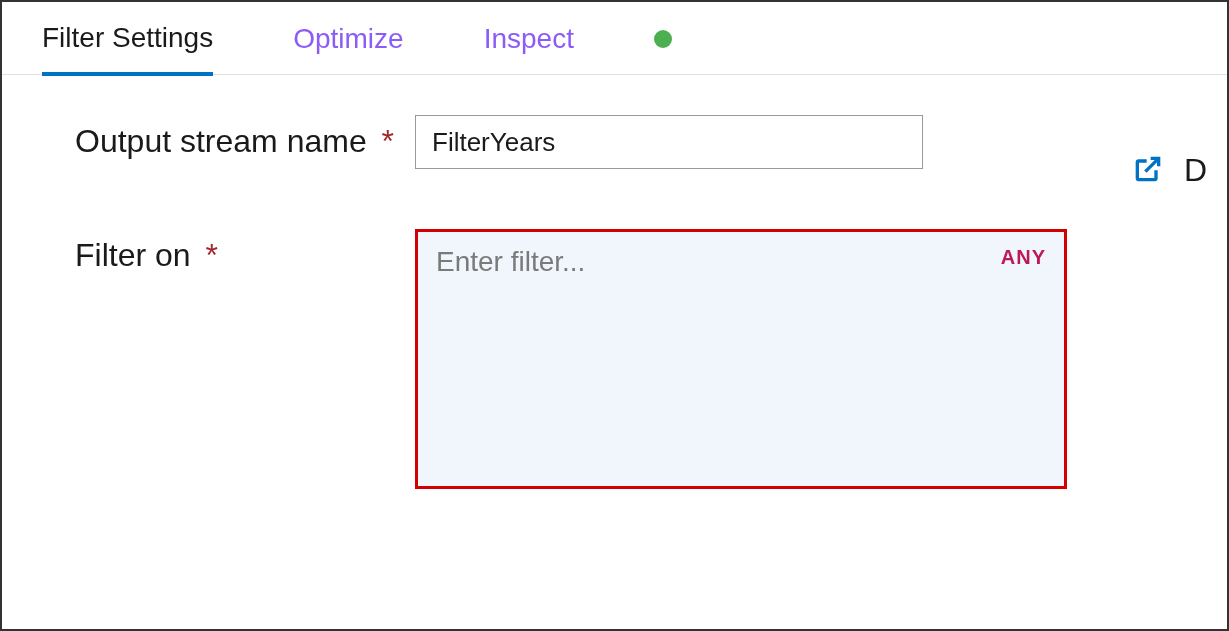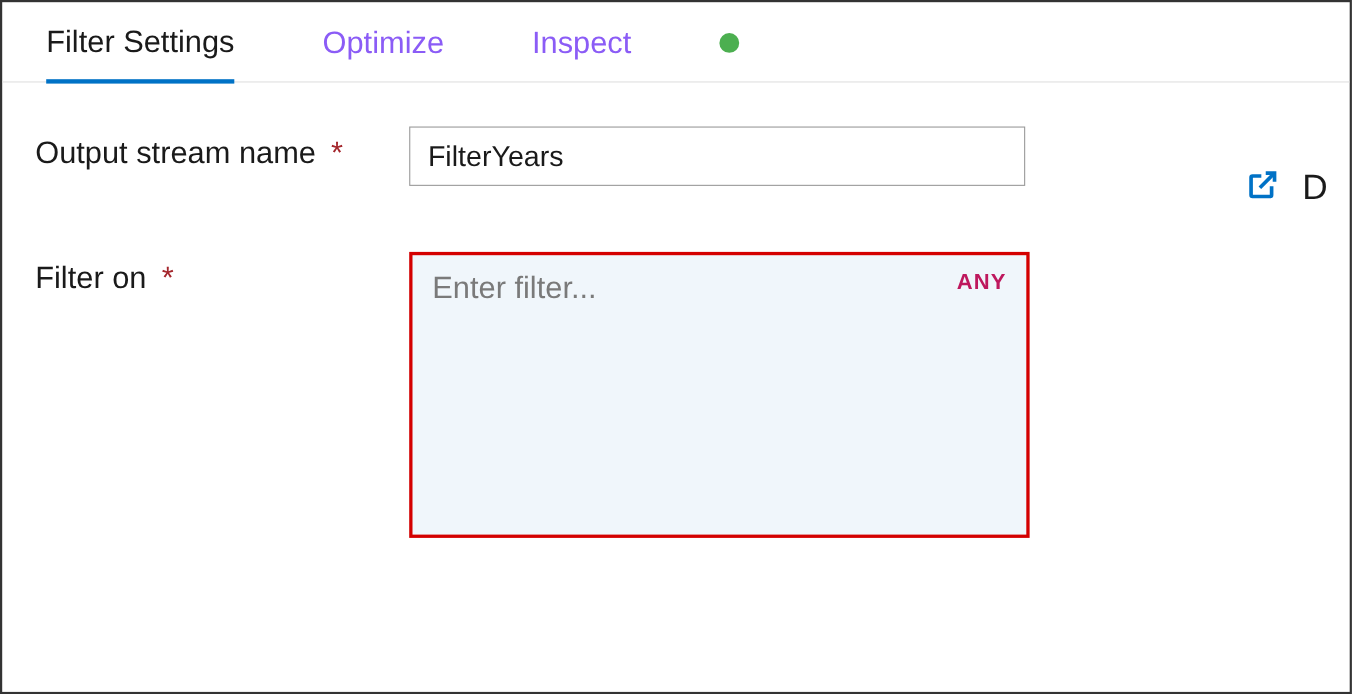--- a/index.html
+++ b/index.html
@@ -47,50 +47,51 @@
     .content {
       padding: 40px 30px;
     }
     .form-row {
       display: flex;
       align-items: flex-start;
       margin-bottom: 30px;
     }
     .label-col {
       width: 340px;
-      font-size: 28px;
+      font-size: 32px;
       color: #1a1a1a;
       padding-top: 8px;
+      margin-left: 43px;
     }
     .required {
       color: #a4262c;
       margin-left: 6px;
     }
     .field-col {
       flex: 0 0 auto;
     }
     .text-input {
-      width: 560px;
+      width: 508px;
       height: 54px;
       border: 1px solid #999;
       font-size: 26px;
       padding: 0 16px;
       color: #1a1a1a;
       font-family: inherit;
     }
     .link-value {
       font-size: 28px;
       color: #0072c6;
       padding-top: 8px;
       display: inline-block;
       cursor: pointer;
     }
     .filter-box {
       position: relative;
-      width: 564px;
+      width: 652px;
       height: 260px;
       border: 3px solid #d40000;
       background: #f0f6fb;
       padding: 14px 18px;
     }
     .filter-placeholder {
       font-size: 28px;
       color: #7a7a7a;
     }
     .filter-any {

